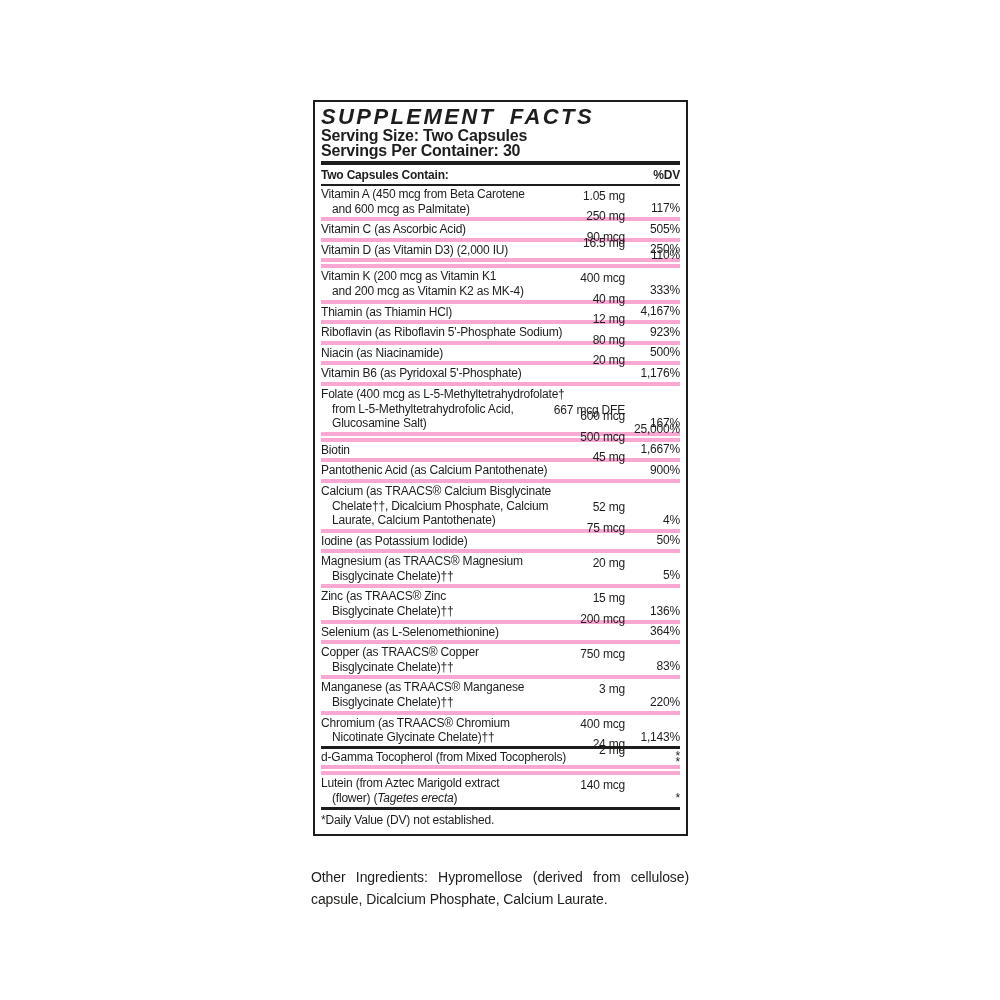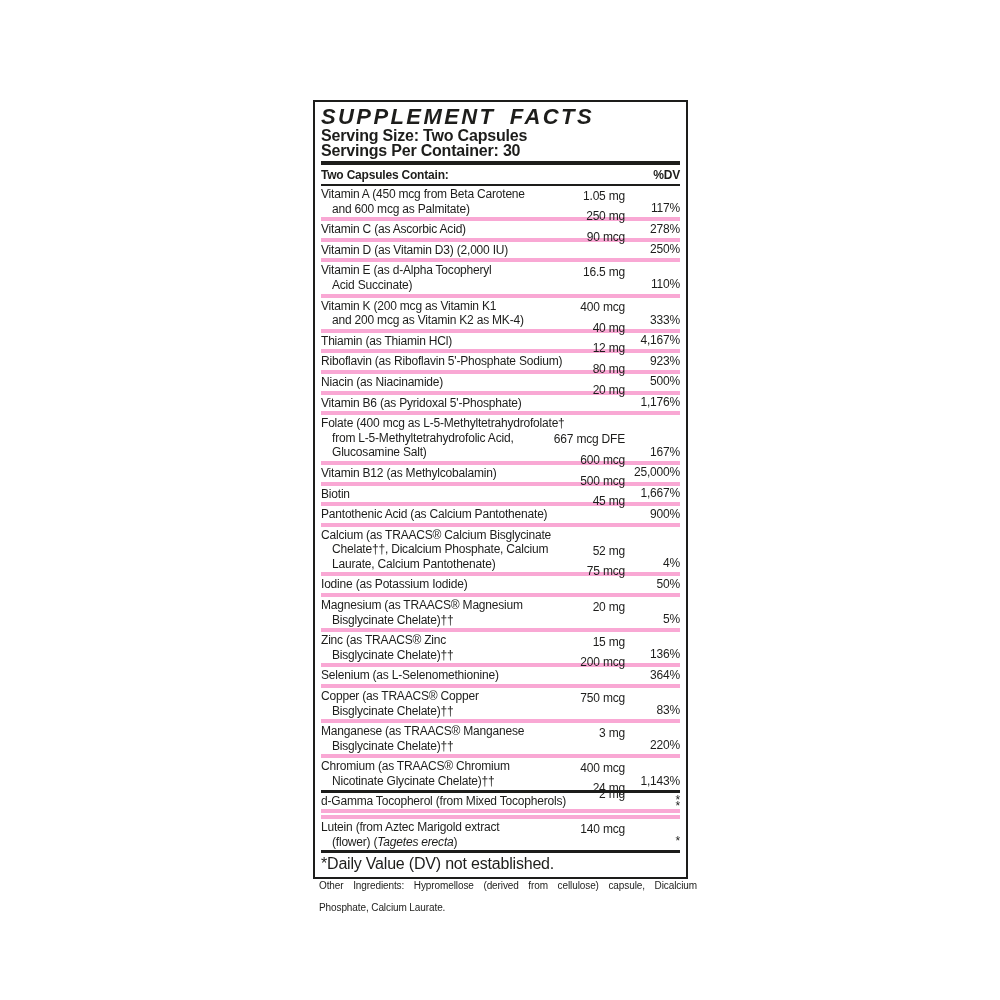--- a/index.html
+++ b/index.html
@@ -80,32 +80,32 @@
     position: absolute;
     right: 0;
     bottom: 1.5px;
     white-space: nowrap;
   }
   .bar3 {
     height: 3px;
     background: #1d1d1b;
   }
   .footnote {
-    font-size: 16px;
+    font-size: 12px;
     letter-spacing: -0.2px;
     line-height: 15px;
     padding: 3px 0 2px 0;
   }
   .other {
     position: absolute;
     left: 311px;
     top: 867px;
     width: 378px;
-    margin: 8px;
-    font-size: 10px;
+    margin: 0;
+    font-size: 14px;
     letter-spacing: -0.1px;
     line-height: 21.5px;
     text-align: justify;
   }
 </style>
 </head>
 <body>
 
 <div class="panel">
   <h1 class="title">SUPPLEMENT FACTS</h1>
@@ -119,30 +119,28 @@
   <div class="rows">
       <div class="row">
         <div class="name">Vitamin A (450 mcg from Beta Carotene
 and 600 mcg as Palmitate)</div>
         <div class="amt">1.05 mg</div>
         <div class="dv">117%</div>
       </div>
       <div class="row">
         <div class="name">Vitamin C (as Ascorbic Acid)</div>
         <div class="amt">250 mg</div>
-        <div class="dv">278%</div>
+        <div class="dv">505%</div>
       </div>
       <div class="row">
         <div class="name">Vitamin D (as Vitamin D3) (2,000 IU)</div>
         <div class="amt">90 mcg</div>
         <div class="dv">250%</div>
       </div>
       <div class="row">
-        <div class="name">Vitamin E (as d-Alpha Tocopheryl
-Acid Succinate)</div>
         <div class="amt">16.5 mg</div>
         <div class="dv">110%</div>
       </div>
       <div class="row">
         <div class="name">Vitamin K (200 mcg as Vitamin K1
 and 200 mcg as Vitamin K2 as MK-4)</div>
         <div class="amt">400 mcg</div>
         <div class="dv">333%</div>
       </div>
       <div class="row">
@@ -166,21 +164,20 @@
         <div class="dv">1,176%</div>
       </div>
       <div class="row">
         <div class="name">Folate (400 mcg as L-5-Methyltetrahydrofolate†
 from L-5-Methyltetrahydrofolic Acid,
 Glucosamine Salt)</div>
         <div class="amt">667 mcg DFE</div>
         <div class="dv">167%</div>
       </div>
       <div class="row">
-        <div class="name">Vitamin B12 (as Methylcobalamin)</div>
         <div class="amt">600 mcg</div>
         <div class="dv">25,000%</div>
       </div>
       <div class="row">
         <div class="name">Biotin</div>
         <div class="amt">500 mcg</div>
         <div class="dv">1,667%</div>
       </div>
       <div class="row">
         <div class="name">Pantothenic Acid (as Calcium Pantothenate)</div>

